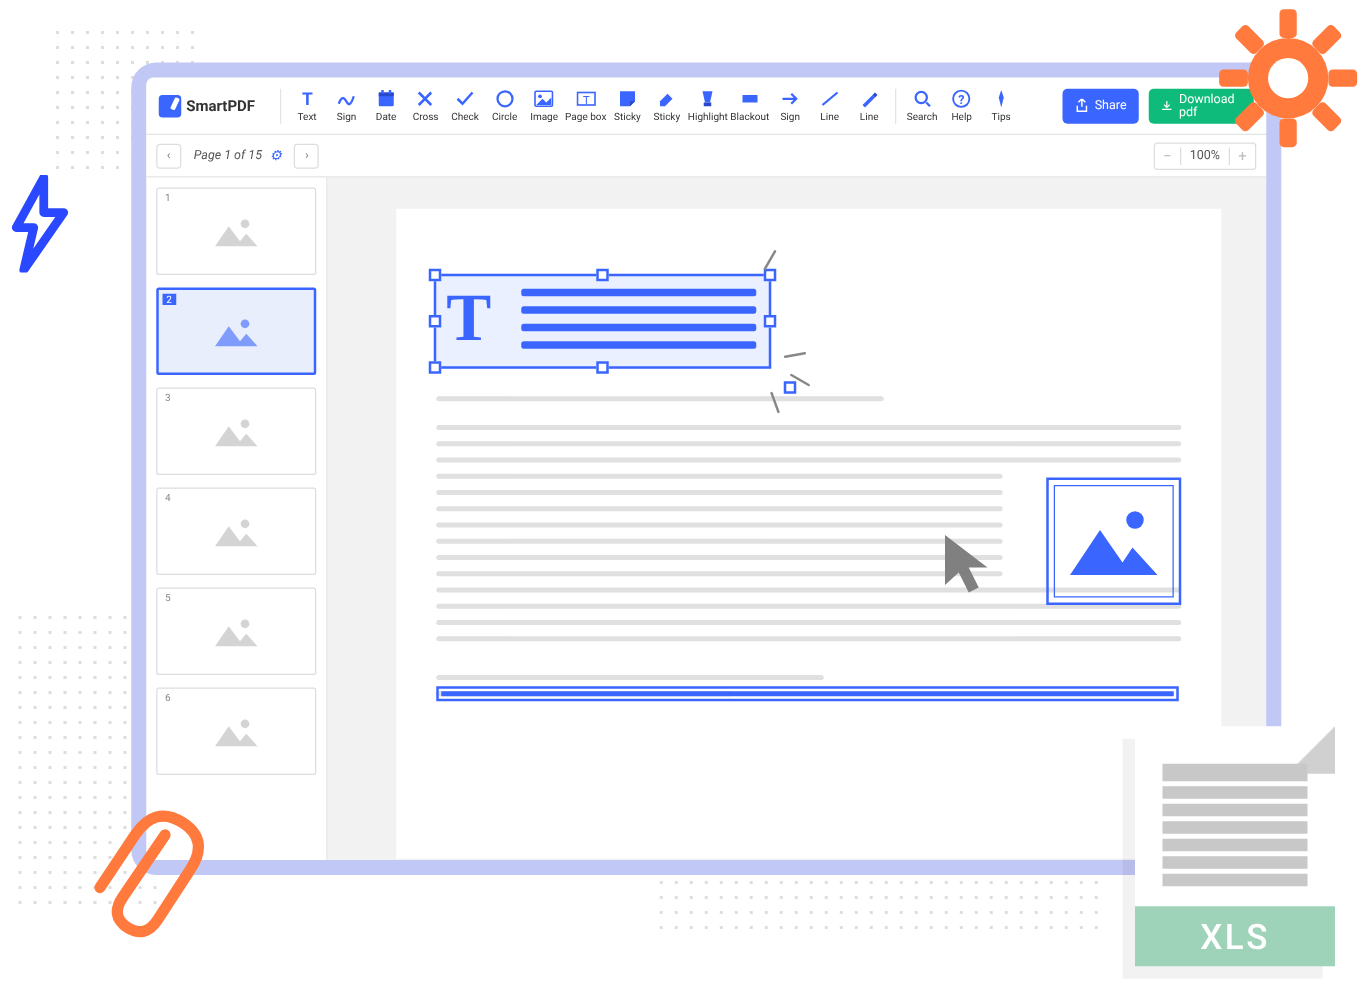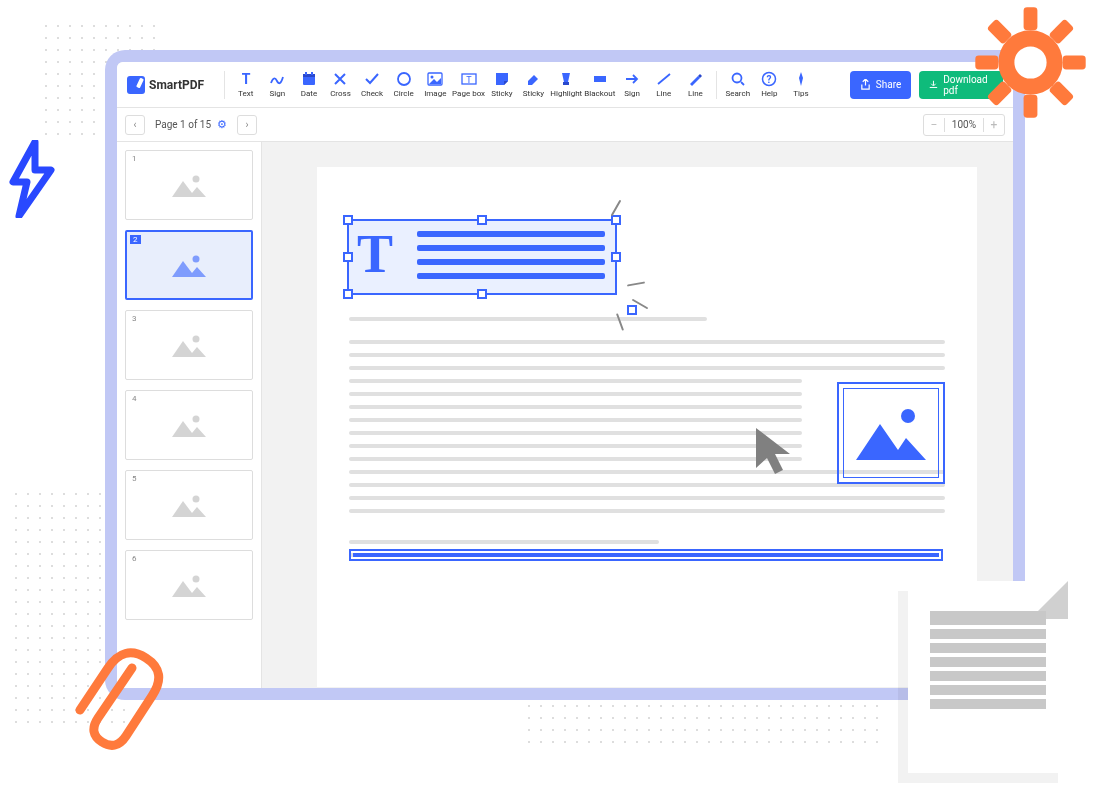--- a/index.html
+++ b/index.html
@@ -25,21 +25,21 @@
 .tool .ico { height:16px; display:flex; align-items:center; justify-content:center; color:#3a66ff; }
 .tool .lbl { font-size:8px; color:#333; margin-top:2px; white-space:nowrap; }
 .tool-sep { width:1px; height:28px; background:#e4e4e4; margin:0 4px; }
 .spacer { flex:1; }
 .btn { height:28px; padding:0 10px; border-radius:4px; font-size:10px; display:flex; align-items:center; gap:5px; cursor:pointer; }
 .btn-share { background:#3a66ff; color:#fff; margin-right:6px;margin-left:30px; }
 .btn-download { background:#0fbb7b; color:#fff; }
 
 .subbar { height:34px; background:#fff; border-bottom:1px solid #e4e4e4; display:flex; align-items:center; padding:0 8px; }
 .nav-btn { width:20px; height:20px; border:1px solid #ddd; border-radius:3px; display:flex; align-items:center; justify-content:center; color:#888; font-size:10px; cursor:pointer; }
-.page-info { font-size:10px; color:#555; margin:12px 10px; display:flex; align-items:center; gap:6px; }
+.page-info { font-size:10px; color:#555; margin:12px 10px; display:flex; align-items:center; gap:6px;font-style:italic; }
 .gear-small { color:#3a66ff; font-size:11px; }
 .zoom { margin-left:auto; display:flex; align-items:center; border:1px solid #ddd; border-radius:3px; height:22px; }
 .zoom span { font-size:10px; padding:0 7px; color:#555; }
 .zoom .zbtn { width:20px; text-align:center; color:#bbb; cursor:pointer; font-size:12px; }
 .zoom .zsep { width:1px; height:14px; background:#ddd; }
 
 .content { flex:1; display:flex; overflow:hidden; }
 .sidebar { width:145px; background:#fff; border-right:1px solid #e4e4e4; overflow-y:auto; padding:8px; }
 .thumb { border:1px solid #ddd; border-radius:2px; height:70px; margin-bottom:10px; position:relative; display:flex; align-items:center; justify-content:center; cursor:pointer; }
 .thumb.active { border:2px solid #3a66ff; background:#e8eefc; }
@@ -412,13 +412,16 @@
   <div class="xls-fold"></div>
   <div class="xls-sheet">
     <div class="xls-row xls-hdr"></div>
     <div class="xls-row"></div>
       <div class="xls-row"></div>
       <div class="xls-row"></div>
     <div class="xls-row"></div>
       <div class="xls-row"></div>
       <div class="xls-row"></div>
   </div>
+  <div class="xls-badge">
+      <span>XLS</span>
+    </div>
 </div>
 
 </body></html>

